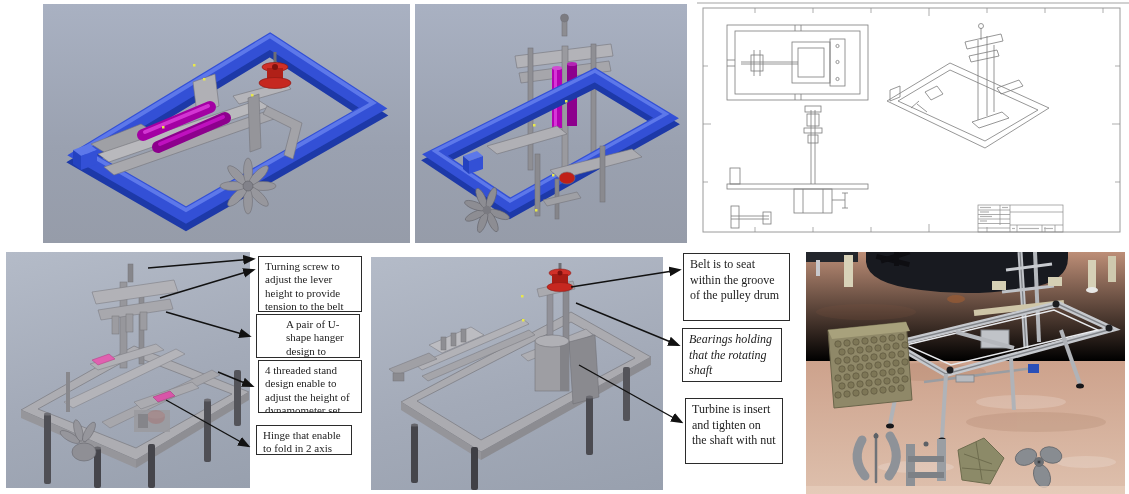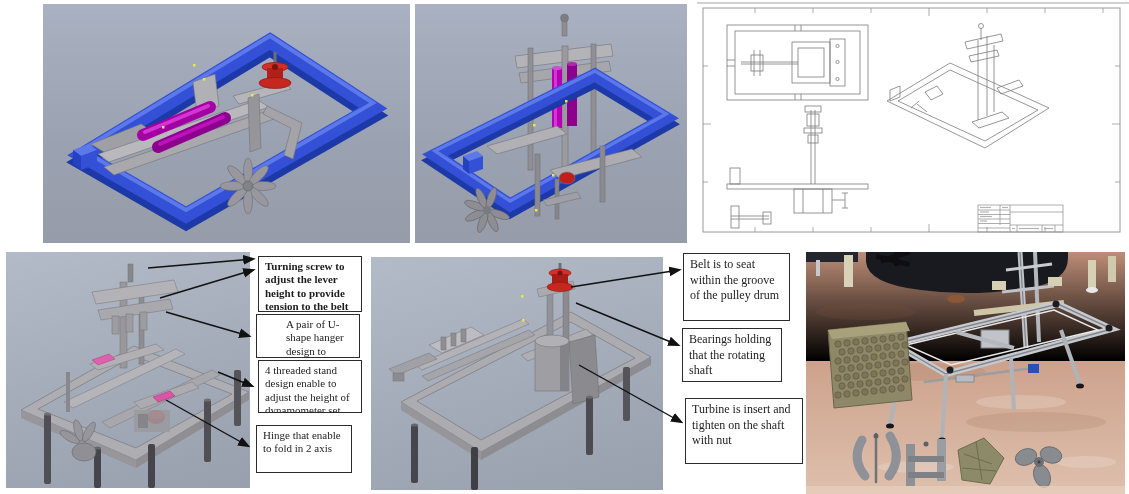--- a/index.html
+++ b/index.html
@@ -315,24 +315,24 @@
         <g transform="translate(76,192)">
           <line x1="10" y1="-14" x2="2" y2="-2" stroke="#83838a" stroke-width="3"></line>
           <ellipse cx="2" cy="8" rx="12" ry="9" fill="#8f8f95" stroke="#66666d" stroke-width="0.6"></ellipse>
           <ellipse transform="rotate(210)" cx="14" rx="11" ry="4" fill="#96969c" stroke="#66666d" stroke-width="0.5"></ellipse>
           <ellipse transform="rotate(255)" cx="14" rx="11" ry="4" fill="#96969c" stroke="#66666d" stroke-width="0.5"></ellipse>
           <ellipse transform="rotate(300)" cx="14" rx="11" ry="4" fill="#96969c" stroke="#66666d" stroke-width="0.5"></ellipse>
         </g>
       </svg>
     </div>
 
-    <div class="callout small" style="left:258px;top:8px;width:104px;height:56px;font-weight:bold;">Turning screw to adjust the lever height to provide tension to the belt</div>
+    <div class="callout small" style="left:258px;top:8px;width:104px;height:56px;">Turning screw to adjust the lever height to provide tension to the belt</div>
     <div class="callout small" style="left:256px;top:66px;width:104px;height:44px;padding-left:29px;">A pair of U-shape hanger design to attach force sensors</div>
     <div class="callout small" style="left:258px;top:112px;width:104px;height:53px;">4 threaded stand design enable to adjust the height of dynamometer set</div>
-    <div class="callout small" style="left:256px;top:177px;width:96px;height:48px;">Hinge that enable to fold in 2 axis</div>
+    <div class="callout small" style="left:256px;top:177px;width:96px;height:30px;">Hinge that enable to fold in 2 axis</div>
 
     <svg class="arrow-layer" width="366" height="246" viewBox="0 0 366 246">
       <defs>
         <marker id="ah1" markerWidth="9" markerHeight="8" refX="7" refY="4" orient="auto">
           <polygon points="0,0.5 9,4 0,7.5" fill="#111"></polygon>
         </marker>
       </defs>
       <g stroke="#111" stroke-width="1.4" fill="none">
         <line x1="148" y1="20" x2="253" y2="11" marker-end="url(#ah1)"></line>
         <line x1="160" y1="50" x2="253" y2="22" marker-end="url(#ah1)"></line>
@@ -392,22 +392,22 @@
           <rect x="252" y="110" width="7" height="54" rx="2" fill="#54545a"></rect>
         </g>
         <g fill="#e8e84a">
           <rect x="150" y="38" width="2.5" height="2.5"></rect>
             <rect x="151" y="62" width="2.5" height="2.5"></rect>
         </g>
       </svg>
     </div>
 
     <div class="callout mid" style="left:312px;top:8px;width:107px;height:68px;">Belt is to seat within the groove of the pulley drum</div>
-    <div class="callout mid" style="left:311px;top:83px;width:100px;height:54px;">Bearings holding that the rotating shaft</div>
-    <div class="callout mid" style="left:314px;top:153px;width:118px;height:66px;">Turbine is insert and tighten on the shaft with nut</div>
+    <div class="callout mid" style="left:311px;top:83px;width:100px;height:54px;font-style:italic;">Bearings holding that the rotating shaft</div>
+    <div class="callout mid" style="left:314px;top:153px;width:98px;height:66px;">Turbine is insert and tighten on the shaft with nut</div>
 
     <svg class="arrow-layer" width="429" height="249" viewBox="0 0 429 249">
       <defs>
         <marker id="ah2" markerWidth="9" markerHeight="8" refX="7" refY="4" orient="auto">
           <polygon points="0,0.5 9,4 0,7.5" fill="#111"></polygon>
         </marker>
       </defs>
       <g stroke="#111" stroke-width="1.4" fill="none">
         <line x1="200" y1="42" x2="308" y2="25" marker-end="url(#ah2)"></line>
         <line x1="205" y1="58" x2="307" y2="100" marker-end="url(#ah2)"></line>

